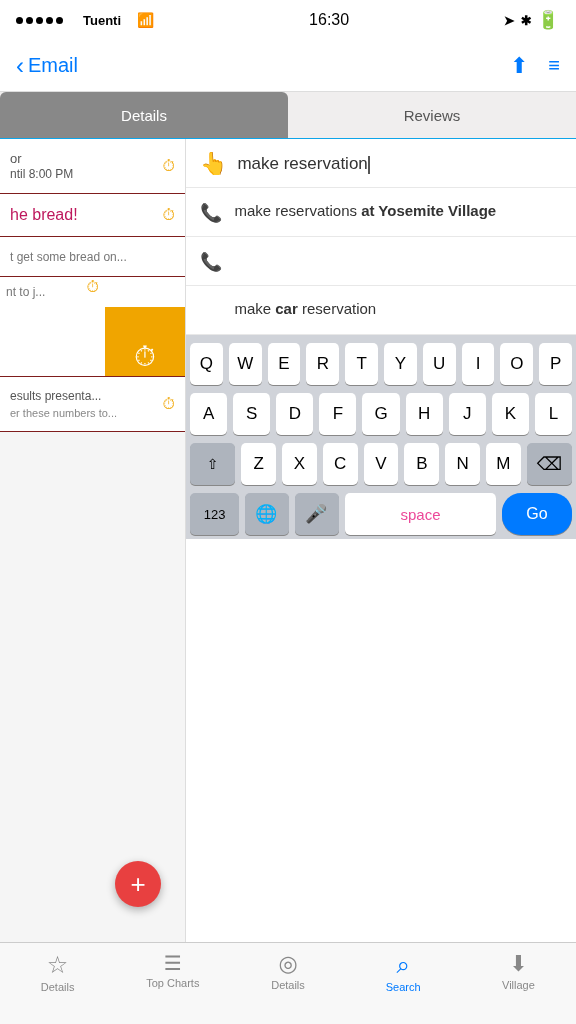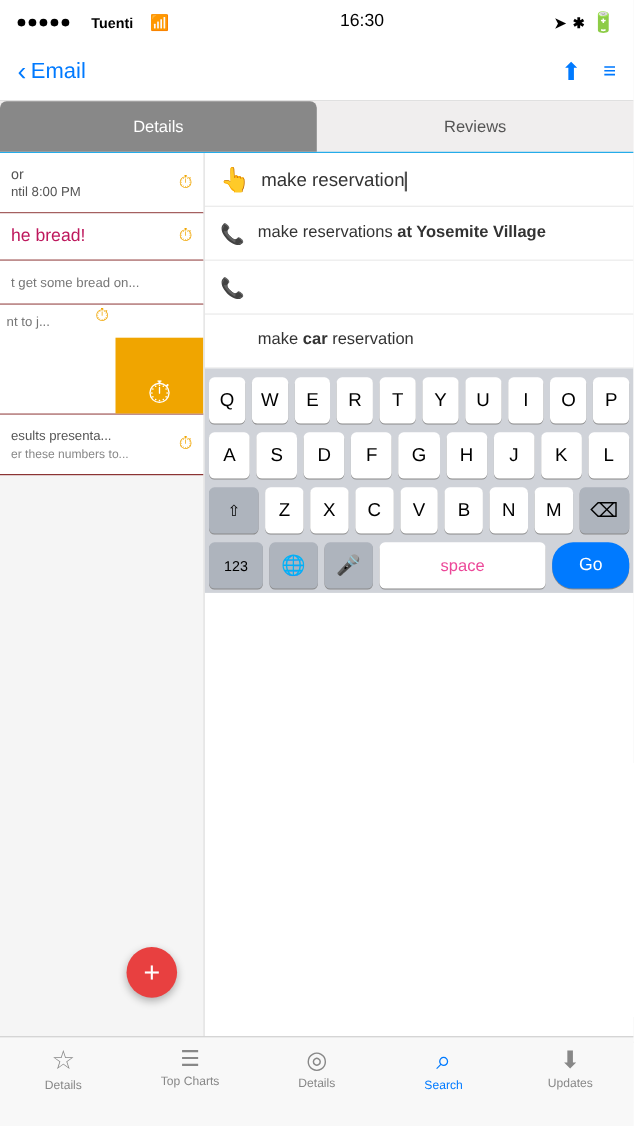--- a/index.html
+++ b/index.html
@@ -435,15 +435,15 @@
   <div class="bottom-tab">
     <span class="bottom-tab-icon" style="font-size:22px;">◎</span>
     <span class="bottom-tab-label">Details</span>
   </div>
   <div class="bottom-tab active">
     <span class="bottom-tab-icon" style="font-size:24px;">⌕</span>
     <span class="bottom-tab-label">Search</span>
   </div>
   <div class="bottom-tab">
     <span class="bottom-tab-icon" style="font-size:22px;">⬇</span>
-    <span class="bottom-tab-label">Updates</span>
+    <span class="bottom-tab-label">Village</span>
   </div>
 </div>
 
 </body></html>

